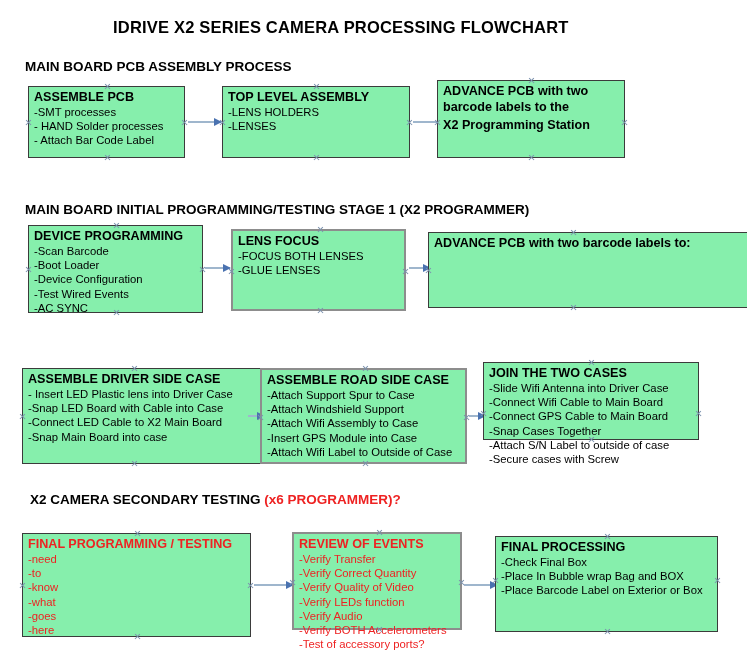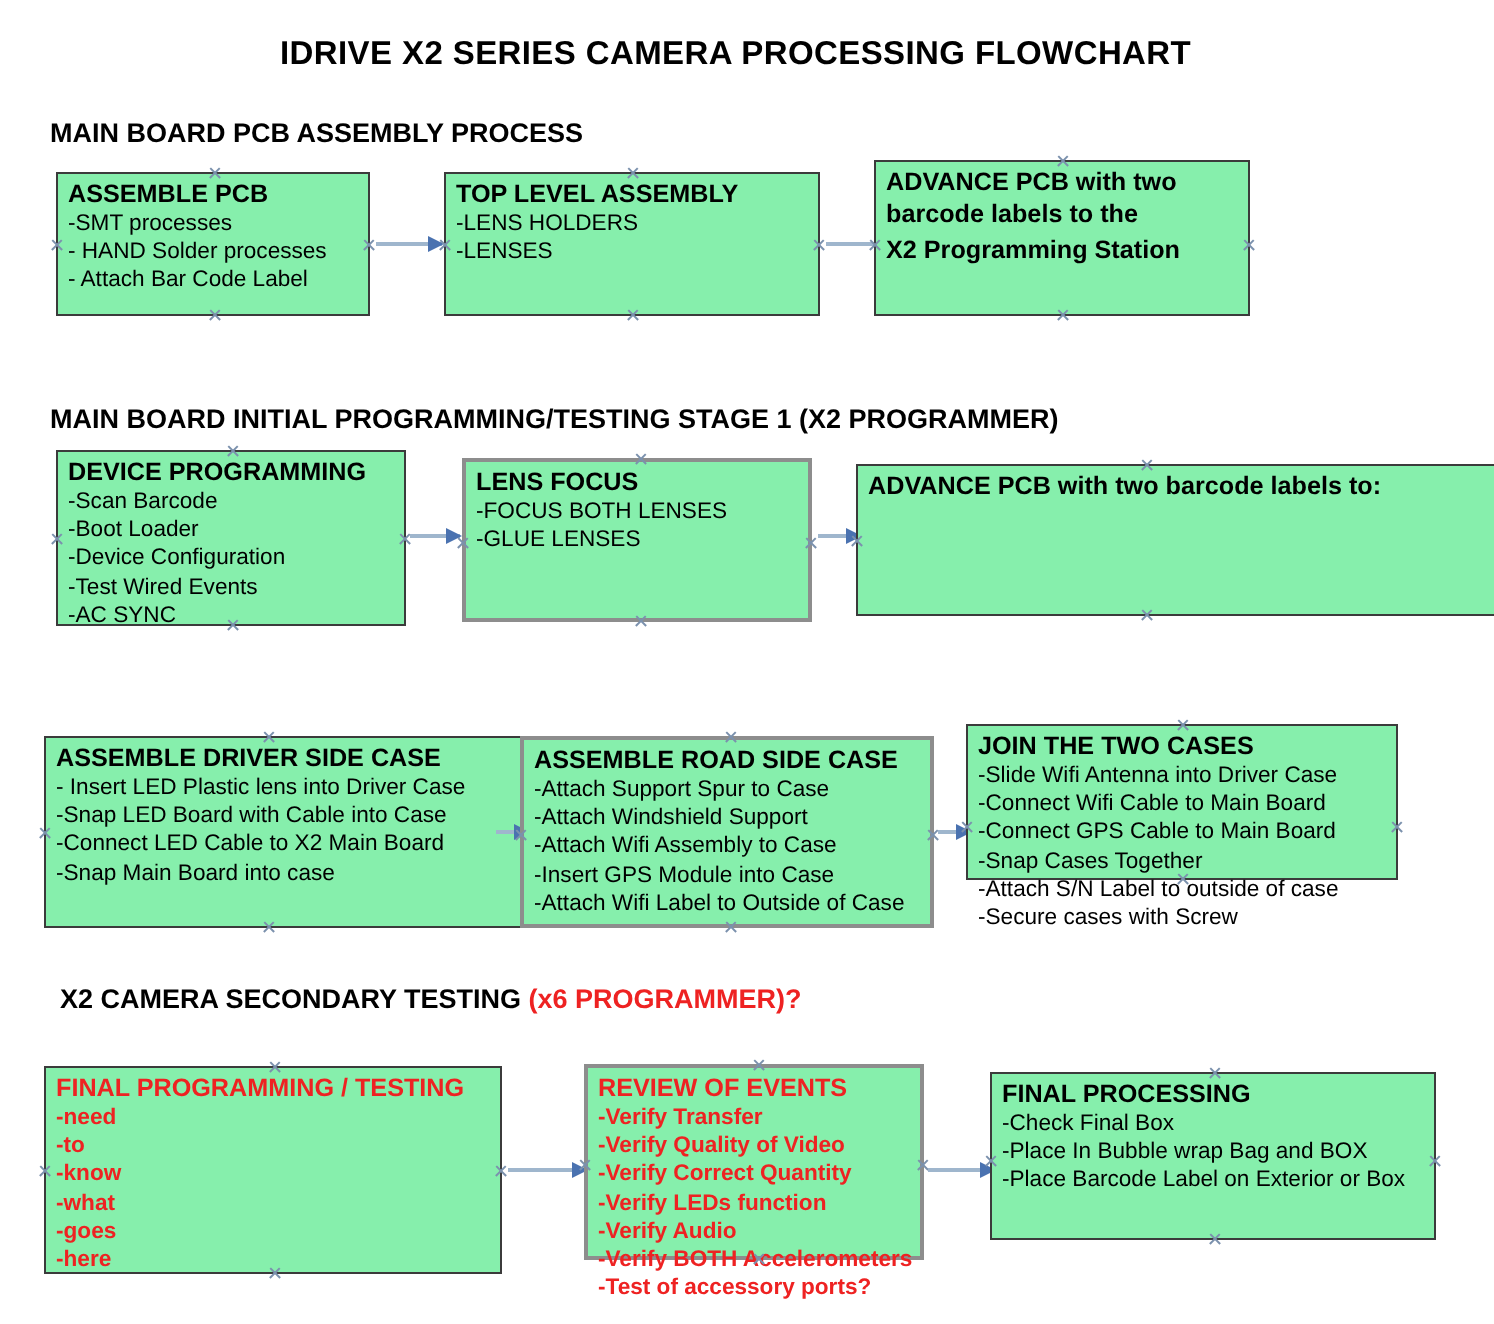--- a/index.html
+++ b/index.html
@@ -49,21 +49,21 @@
     color:#000000;
     white-space:nowrap;
   }
   .node .ln{
     font-size:11.3px;
     line-height:14.2px;
     color:#000000;
     white-space:nowrap;
   }
   .node.red .hd{color:#ee2222;}
-  .node.red .ln{color:#ee2222;font-weight:bold;}
+  .node.red .ln{color:#ee2222;}
 
   .node.allbold .ln{font-weight:bold;font-size:12.6px;line-height:17.5px;}
 
   
   .conn{position:absolute;height:2px;background:#9fb6cd;}
   .conn::after{
     content:"";
     position:absolute;
     right:-1px;top:50%;
     transform:translateY(-50%);
@@ -80,21 +80,21 @@
     width:7px;height:1.3px;background:#7b91ad;
   }
   .xh::before{transform:rotate(45deg);}
   .xh::after{transform:rotate(-45deg);}
 </style>
 </head>
 <body>
 
 <div id="canvas">
 
-  <div class="title" style="left:140px;top:18px;">IDRIVE X2  SERIES CAMERA PROCESSING FLOWCHART</div>
+  <div class="title" style="left:113px;top:18px;">IDRIVE X2  SERIES CAMERA PROCESSING FLOWCHART</div>
 
   <div class="section-head" style="left:25px;top:59px;"><span>MAIN BOARD PCB ASSEMBLY PROCESS</span></div>
 
   <div class="node dark" style="left:28px;top:86px;width:157px;height:72px;">
     <div class="hd">ASSEMBLE PCB</div>
     <div class="ln">-SMT processes</div>
     <div class="ln">- HAND Solder processes</div>
     <div class="ln">- Attach Bar Code Label</div>
     <div class="xh" style="left:75px;top:-4px;"></div>
     <div class="xh" style="left:75px;bottom:-4px;"></div>
@@ -221,35 +221,35 @@
     <div class="xh" style="left:111px;bottom:-4px;"></div>
     <div class="xh" style="left:-4px;top:48px;"></div>
     <div class="xh" style="right:-4px;top:48px;"></div>
   </div>
 
   <div class="conn" style="left:254px;top:584px;width:39px;"></div>
 
   <div class="node gray red" style="left:292px;top:532px;width:170px;height:98px;">
     <div class="hd">REVIEW OF EVENTS</div>
     <div class="ln">-Verify Transfer</div>
+    <div class="ln">-Verify Correct Quantity</div>
     <div class="ln">-Verify Quality of Video</div>
-    <div class="ln">-Verify Correct Quantity</div>
     <div class="ln">-Verify LEDs function</div>
     <div class="ln">-Verify Audio</div>
     <div class="ln">-Verify BOTH Accelerometers</div>
     <div class="ln">-Test of accessory ports?</div>
     <div class="xh" style="left:82px;top:-5px;"></div>
     <div class="xh" style="left:82px;bottom:-5px;"></div>
     <div class="xh" style="left:-5px;top:45px;"></div>
     <div class="xh" style="right:-5px;top:45px;"></div>
   </div>
 
   <div class="conn" style="left:464px;top:584px;width:33px;"></div>
 
-  <div class="node dark" style="left:495px;top:536px;width:223px;height:84px;">
+  <div class="node dark" style="left:495px;top:536px;width:223px;height:96px;">
     <div class="hd">FINAL PROCESSING</div>
     <div class="ln"> -Check Final Box</div>
     <div class="ln">-Place In Bubble wrap Bag and BOX</div>
     <div class="ln">-Place Barcode Label on Exterior or Box</div>
     <div class="xh" style="left:108px;top:-4px;"></div>
     <div class="xh" style="left:108px;bottom:-4px;"></div>
     <div class="xh" style="left:-4px;top:40px;"></div>
     <div class="xh" style="right:-4px;top:40px;"></div>
   </div>
 

